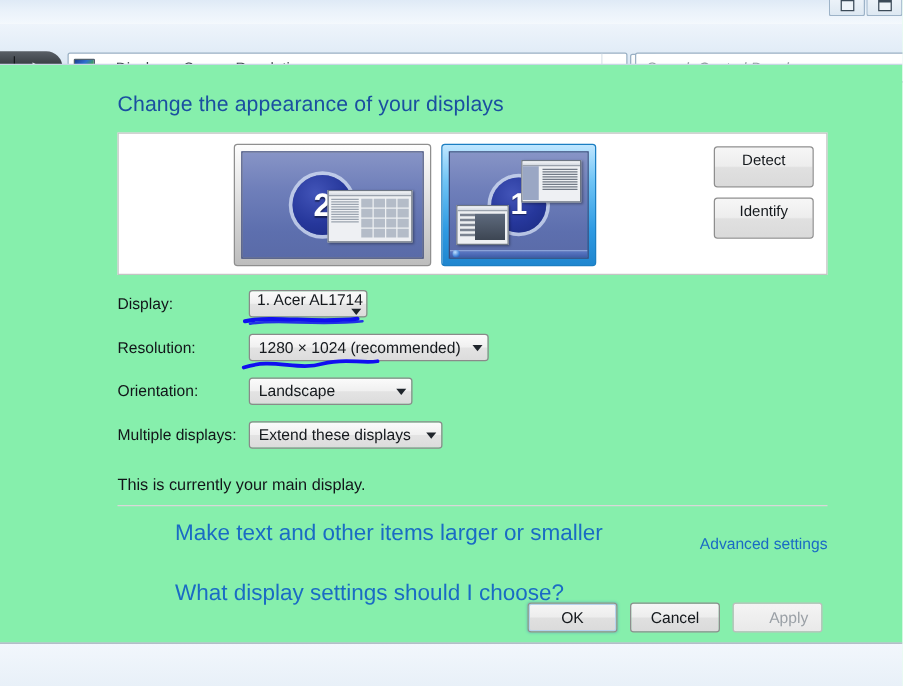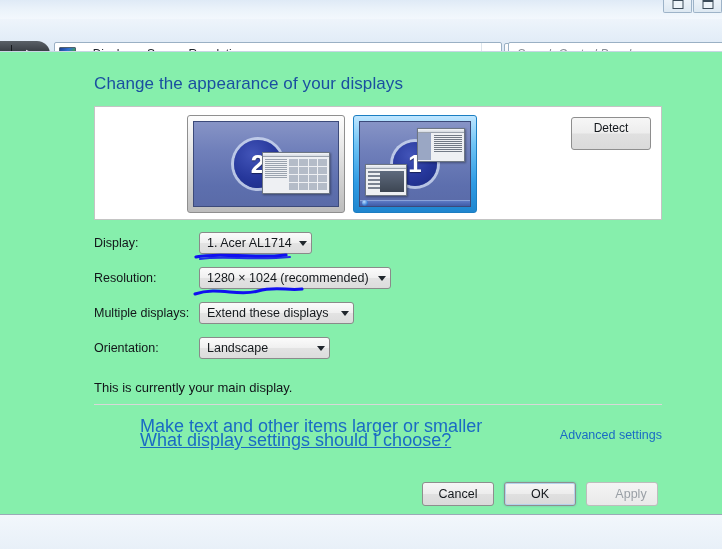--- a/index.html
+++ b/index.html
@@ -226,41 +226,41 @@
     display:flex; align-items:center;
     padding-left:7px; padding-right:4px;
     font-size:12.5px; color:#15191d;
   }
   .combo .cval { white-space:nowrap; }
   .combo .caret {
     margin-left:auto;
     width:0;height:0;border-left:4px solid transparent;border-right:4px solid transparent;
     border-top:5px solid #20262c;
   }
-  .combo.display  { width: 113px; }
+  .combo.display  { width: 95px; flex-direction: column; }
   .combo.resolution { width: 192px; }
   .combo.orientation { width: 131px; }
   .combo.multiple { width: 155px; }
 
   .annot { position:absolute; pointer-events:none; }
 
   .statusrow {
     position:absolute; left:94px; top:328px; width:568px; height:24px;
   }
   .statusrow .txt { position:absolute; left:0; top:0; font-size:13px; color:#121519; }
   .statusrow .adv { position:absolute; right:0; top:0; font-size:12.5px; color:#1a6bc4;margin-top:48px; }
   .divider {
     position:absolute; left:94px; top:352px; width:568px; height:1px;
     background:#d8d8d8;
   }
   .link {
     position:absolute; left:94px; font-size:18px; color:#1a6bc4;margin-left:46px;
   }
   .link.l1 { top:364px; }
-  .link.l2 { top:378px;text-decoration:underline; }
+  .link.l2 { top:412px; }
 
   .footer-buttons { position:absolute; left:422px; top:430px; display:flex; gap:10px; }
   .fbtn {
     width:72px; height:24px; line-height:22px; text-align:center;
     font-size:12.5px; color:#15191d;
     background: linear-gradient(to bottom,#f6f6f6 0%,#ededed 48%,#e0e0e0 52%,#dadada 100%);
     border:1px solid #8e8e8e; border-radius:3px;
   }
   .fbtn.default { box-shadow: 0 0 0 1px #b5d2ec inset, 0 0 2px rgba(60,130,200,.45); }
   .fbtn.disabled { color:#9aa0a6; background: linear-gradient(to bottom,#f4f4f4,#e9e9e9); border-color:#bdbdbd;padding-left:18px; }
@@ -399,20 +399,21 @@
             </div>
             <div class="taskbar">
               <span class="orb"></span>
             </div>
           </div>
         </div>
       </div>
 
       <div class="side-buttons">
         <div class="btn">Detect</div>
+        <div class="btn">Identify</div>
       </div>
     </div>
 
     <div class="form">
 
       <div class="row">
         <span class="lab">Display:</span>
         <div class="combo display">
           <span class="cval">1. Acer AL1714</span>
           <span class="caret"></span>
@@ -421,31 +422,31 @@
 
       <div class="row">
         <span class="lab">Resolution:</span>
         <div class="combo resolution">
           <span class="cval">1280 × 1024 (recommended)</span>
           <span class="caret"></span>
         </div>
       </div>
 
       <div class="row">
+        <span class="lab">Orientation:</span>
+        <div class="combo orientation">
+          <span class="cval">Landscape</span>
+          <span class="caret"></span>
+        </div>
+      </div>
+
+      <div class="row">
         <span class="lab">Multiple displays:</span>
         <div class="combo multiple">
           <span class="cval">Extend these displays</span>
-          <span class="caret"></span>
-        </div>
-      </div>
-
-      <div class="row">
-        <span class="lab">Orientation:</span>
-        <div class="combo orientation">
-          <span class="cval">Landscape</span>
           <span class="caret"></span>
         </div>
       </div>
     </div>
 
     <svg class="annot" style="left:190px; top:196px;" width="130" height="16">
       <path d="M6,9 C30,4 60,11 96,7" stroke="#1010f0" stroke-width="3.2" fill="none" stroke-linecap="round"></path>
       <path d="M10,11 C34,7 62,13 100,9" stroke="#1010f0" stroke-width="2" fill="none" stroke-linecap="round" opacity="0.85"></path>
     </svg>
     <svg class="annot" style="left:190px; top:231px;" width="140" height="18">
@@ -455,20 +456,20 @@
     <div class="statusrow">
       <span class="txt">This is currently your main display.</span>
       <span class="adv">Advanced settings</span>
     </div>
     <div class="divider"></div>
 
     <a class="link l1">Make text and other items larger or smaller</a>
     <a class="link l2">What display settings should I choose?</a>
 
     <div class="footer-buttons">
+      <div class="fbtn default">OK</div>
       <div class="fbtn">Cancel</div>
-      <div class="fbtn default">OK</div>
       <div class="fbtn disabled">Apply</div>
     </div>
   </div>
 
   <div class="bottombar"></div>
 </div>
 
 </body></html>

